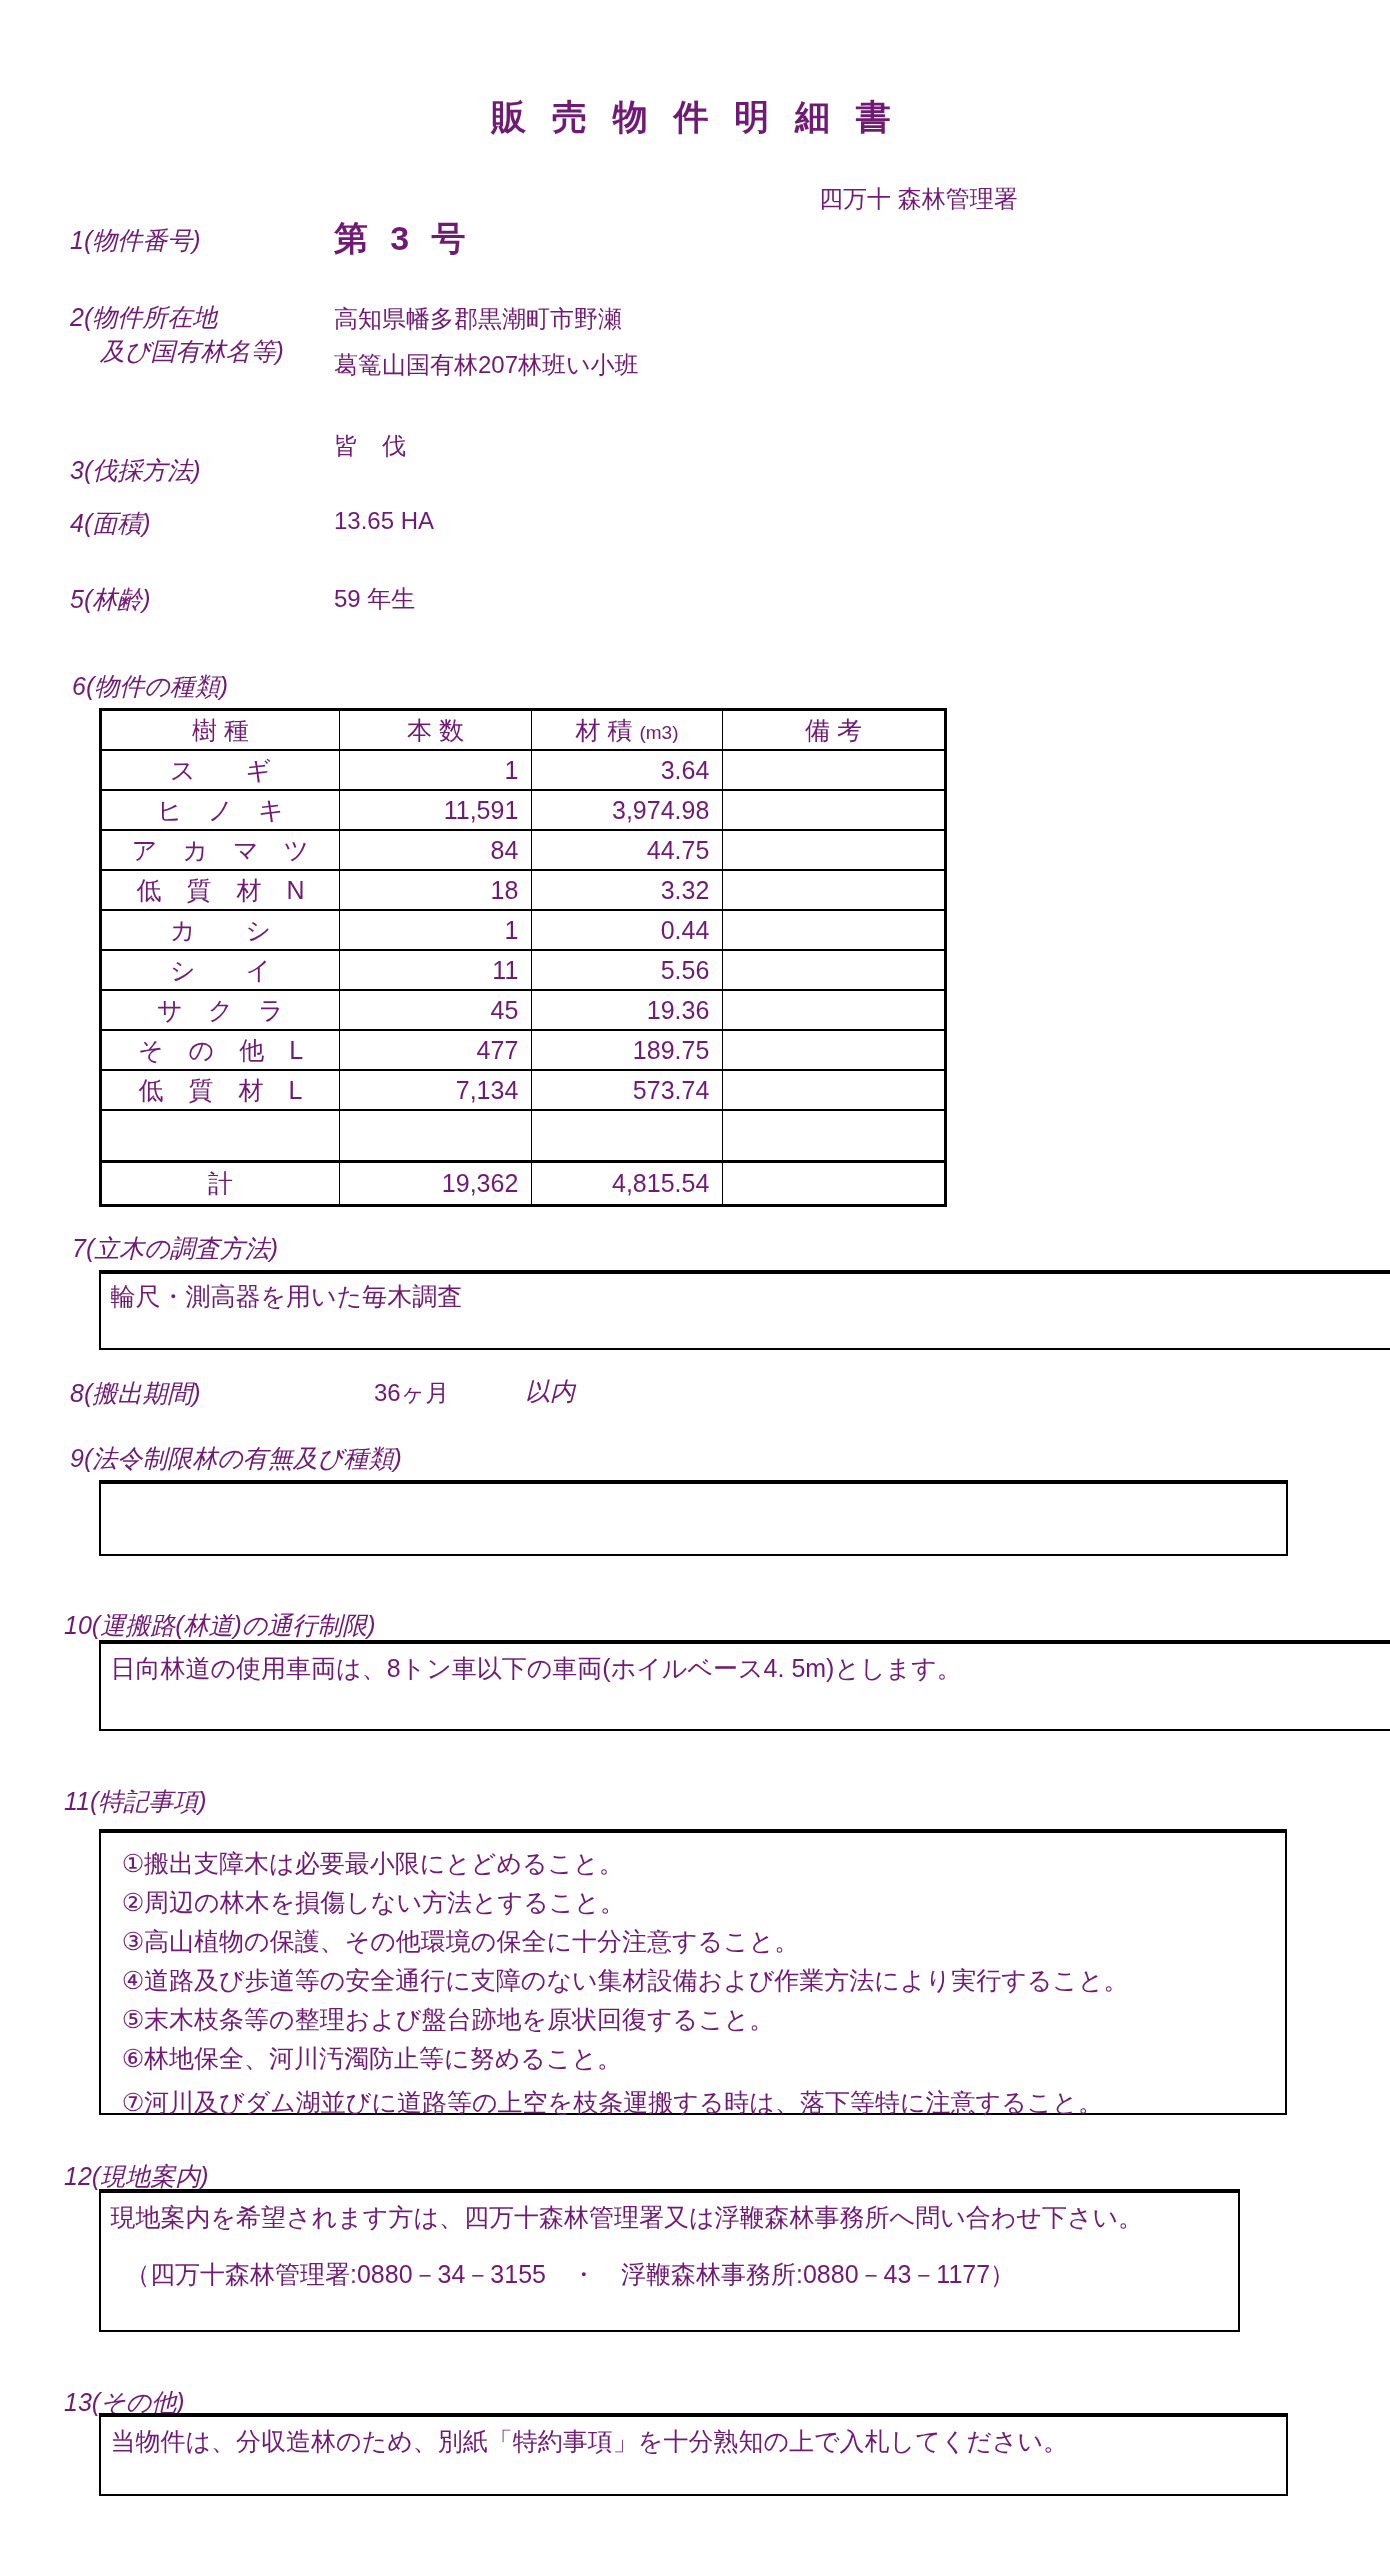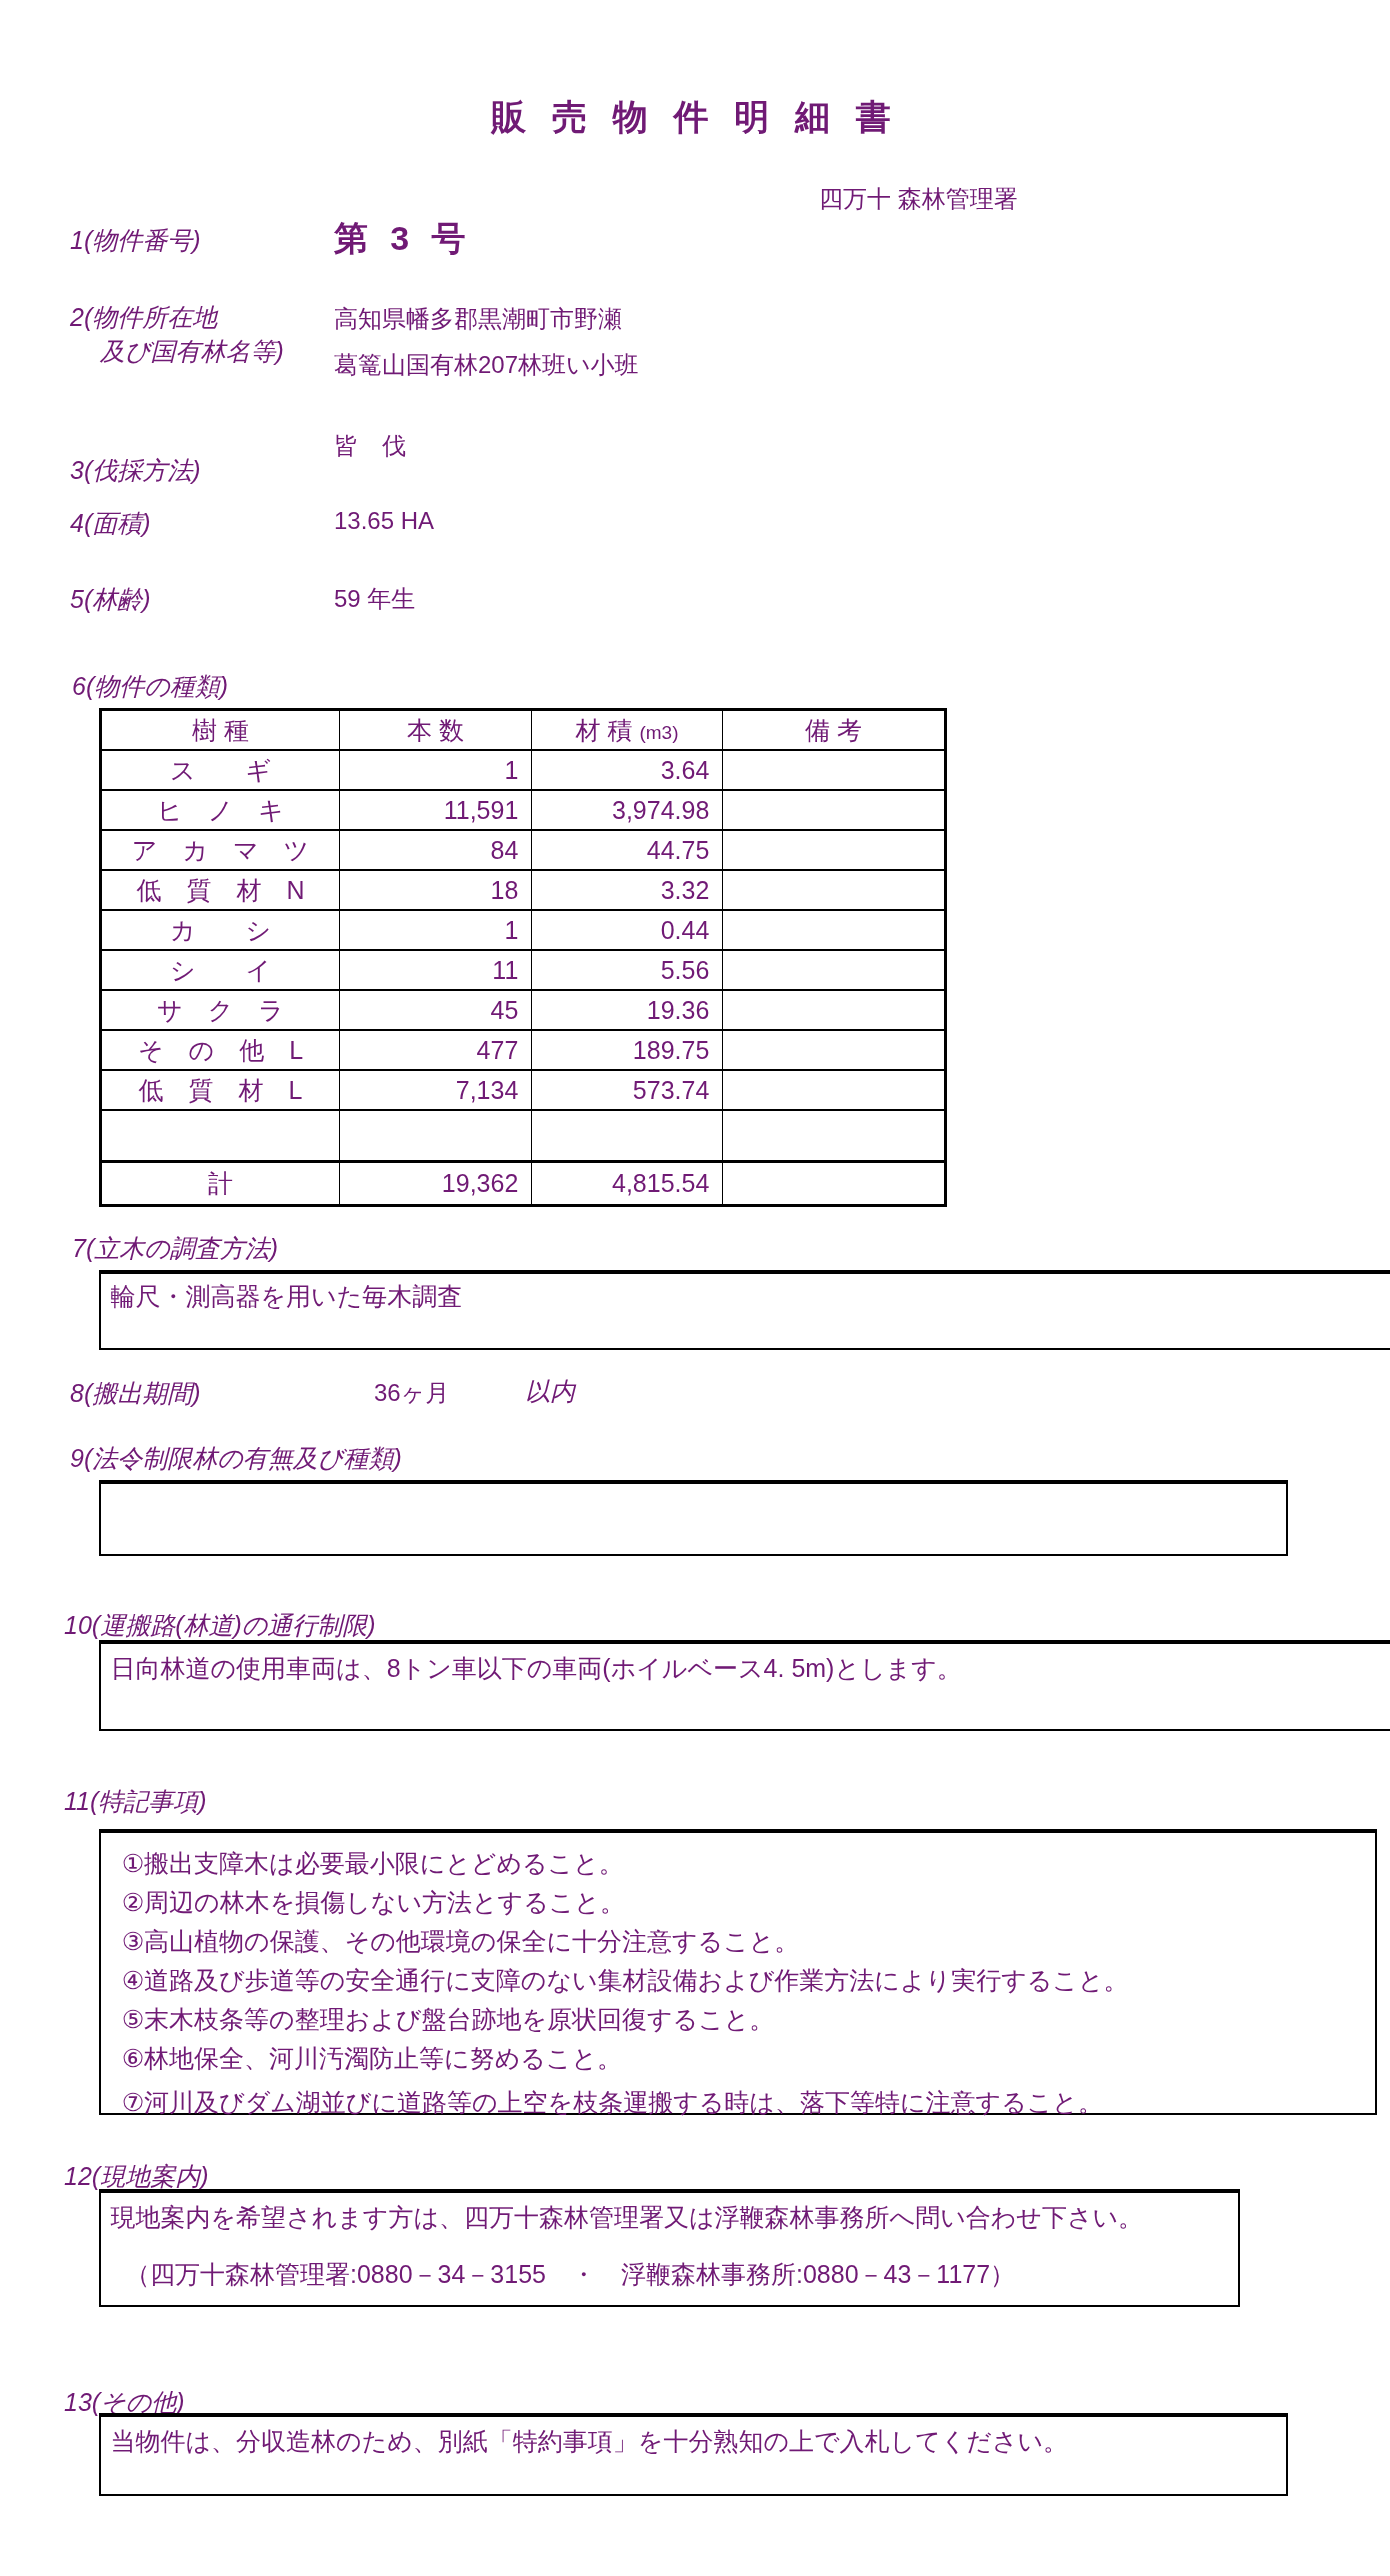--- a/index.html
+++ b/index.html
@@ -31,22 +31,22 @@
   .spec tr.empty-row td{height:49px;}
   .spec tr.total-row td{height:41px;border-top-width:3.2px;}
   .unit{font-size:19px;}
 
   
   .box{position:absolute;border:2.4px solid #000;border-top-width:4.8px;box-sizing:border-box;background:#fff;}
   .box-text{position:absolute;white-space:nowrap;font-size:25px;}
   .b7{left:99px;top:1270px;width:1348px;height:80px;}
   .b9{left:99px;top:1480px;width:1189px;height:76px;}
   .b10{left:99px;top:1640px;width:1361px;height:91px;}
-  .b11{left:99px;top:1829px;width:1278px;height:286px;}
-  .b12{left:99px;top:2189px;width:1141px;height:118px;}
+  .b11{left:99px;top:1829px;width:1188px;height:286px;}
+  .b12{left:99px;top:2189px;width:1141px;height:143px;}
   .b13{left:99px;top:2413px;width:1189px;height:83px;}
 
   .b11-list{position:absolute;left:20.7px;top:11px;font-size:25px;line-height:39px;white-space:nowrap;}
   .b11-list div:last-child{margin-top:4.8px;}
 </style>
 </head>
 <body>
 
 <div class="page">
 

